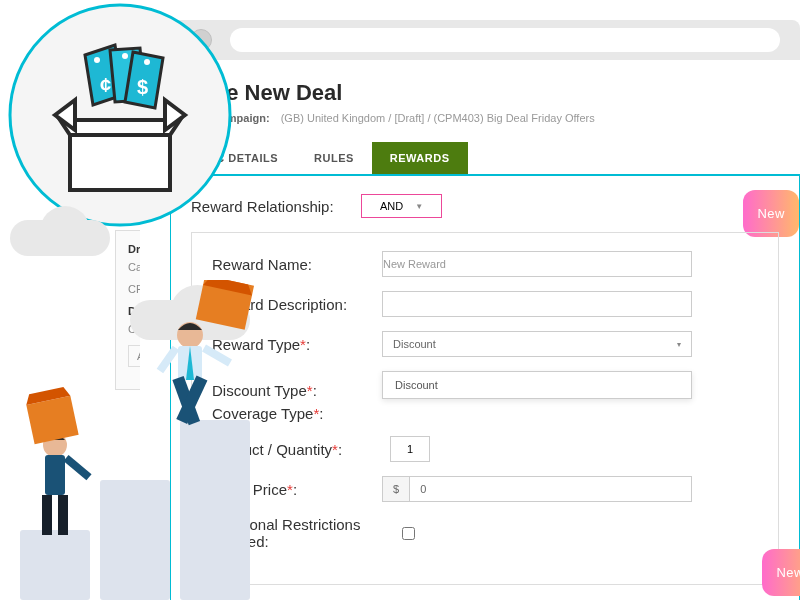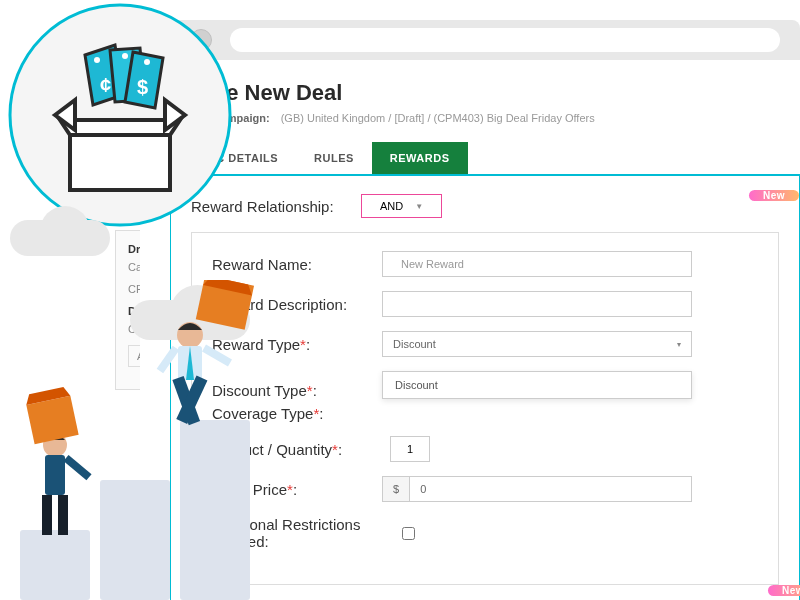--- a/index.html
+++ b/index.html
@@ -6,30 +6,30 @@
 body{width:800px;height:600px;overflow:hidden;position:relative;background:#fff}
 .browser-chrome{position:absolute;top:20px;left:140px;right:0;height:40px;background:#e8e8e8;border-radius:8px 8px 0 0;display:flex;align-items:center;padding:0 20px;gap:8px;z-index:1}
 .nav-btn{width:22px;height:22px;border-radius:50%;background:#d0d0d0;display:flex;align-items:center;justify-content:center;color:#888;font-size:11px;border:1px solid #c0c0c0}
 .url-bar{flex:1;height:24px;background:#fff;border-radius:12px;margin-left:10px}
 .main-panel{position:absolute;top:60px;left:140px;right:0;bottom:0;background:#fff;z-index:2;padding:20px 0 0 30px}
 .page-title{font-size:22px;font-weight:bold;color:#2a2a2a;margin-bottom:6px}
 .breadcrumb{font-size:11px;color:#999;margin-bottom:18px}
 .breadcrumb-label{font-weight:bold;color:#666;margin-right:8px}
 .tabs{display:flex;border-bottom:2px solid #00bcd4}
 .tab{padding:10px 18px;font-size:11px;font-weight:bold;color:#555;letter-spacing:.5px;cursor:pointer}
-.tab.active{background:#15803d;color:#fff}
+.tab.active{background:#4d7c0f;color:#fff}
 .tab-content{border:1px solid #00bcd4;border-top:none;padding:18px 20px;min-height:400px}
 .row{display:flex;align-items:center;margin-bottom:14px;font-size:12px}
 .row-label{width:170px;font-weight:normal;color:#333;font-size:15px}
 .req{color:#e53935}
 .sel{border:1px solid #ec4899;padding:5px 18px;font-size:11px;background:#fff;min-width:70px;position:relative;display:flex;align-items:center;justify-content:space-between}
 .sel-caret{font-size:8px;color:#888;margin-left:12px}
-.new-btn{position:absolute;right:-20px;background:linear-gradient(90deg,#ff6bcb,#ffb86b);color:#fff;font-size:10px;font-weight:bold;padding:0 14px;border-radius:12px;letter-spacing:.5px}
+.new-btn{position:absolute;right:-20px;background:linear-gradient(90deg,#ff6bcb,#ffb86b);color:#fff;font-size:13px;font-weight:normal;padding:16px 14px;border-radius:12px;letter-spacing:.5px}
 .inner-box{border:1px solid #ddd;padding:18px 20px;margin-top:1px;position:relative}
-.textin{border:1px solid #ccc;padding:6px 18px;font-size:11px;color:#999;flex:1;max-width:310px;background:#fff}
+.textin{border:1px solid #ccc;padding:6px 0;font-size:11px;color:#999;flex:1;max-width:310px;background:#fff}
 .wide-sel{border:1px solid #ccc;padding:6px 10px;font-size:11px;flex:1;max-width:310px;display:flex;justify-content:space-between;align-items:center;background:#fff;color:#666}
 .dropdown-pop{border:1px solid #ccc;box-shadow:0 2px 6px rgba(0,0,0,.1);background:#fff;flex:1;max-width:310px}
 .dropdown-pop div{padding:7px 12px;font-size:11px;color:#555}
 .qty{width:40px;border:1px solid #ccc;padding:6px;font-size:11px;text-align:center;margin-left:8px}
 .price-wrap{display:flex;flex:1;max-width:310px}
 .cur{border:1px solid #ccc;padding:6px 10px;font-size:11px;background:#f5f5f5;color:#666}
 .price-in{border:1px solid #ccc;border-left:none;padding:6px 10px;font-size:11px;flex:1;color:#666}
 .chk{width:13px;height:13px}
 .info-dot{width:12px;height:12px;border-radius:50%;background:#00bcd4;color:#fff;font-size:8px;display:flex;align-items:center;justify-content:center;margin-top:4px;font-weight:bold}
 .back-panel{position:absolute;top:230px;left:115px;width:130px;background:#fafafa;border:1px solid #ddd;padding:12px;z-index:1;font-size:11px}

